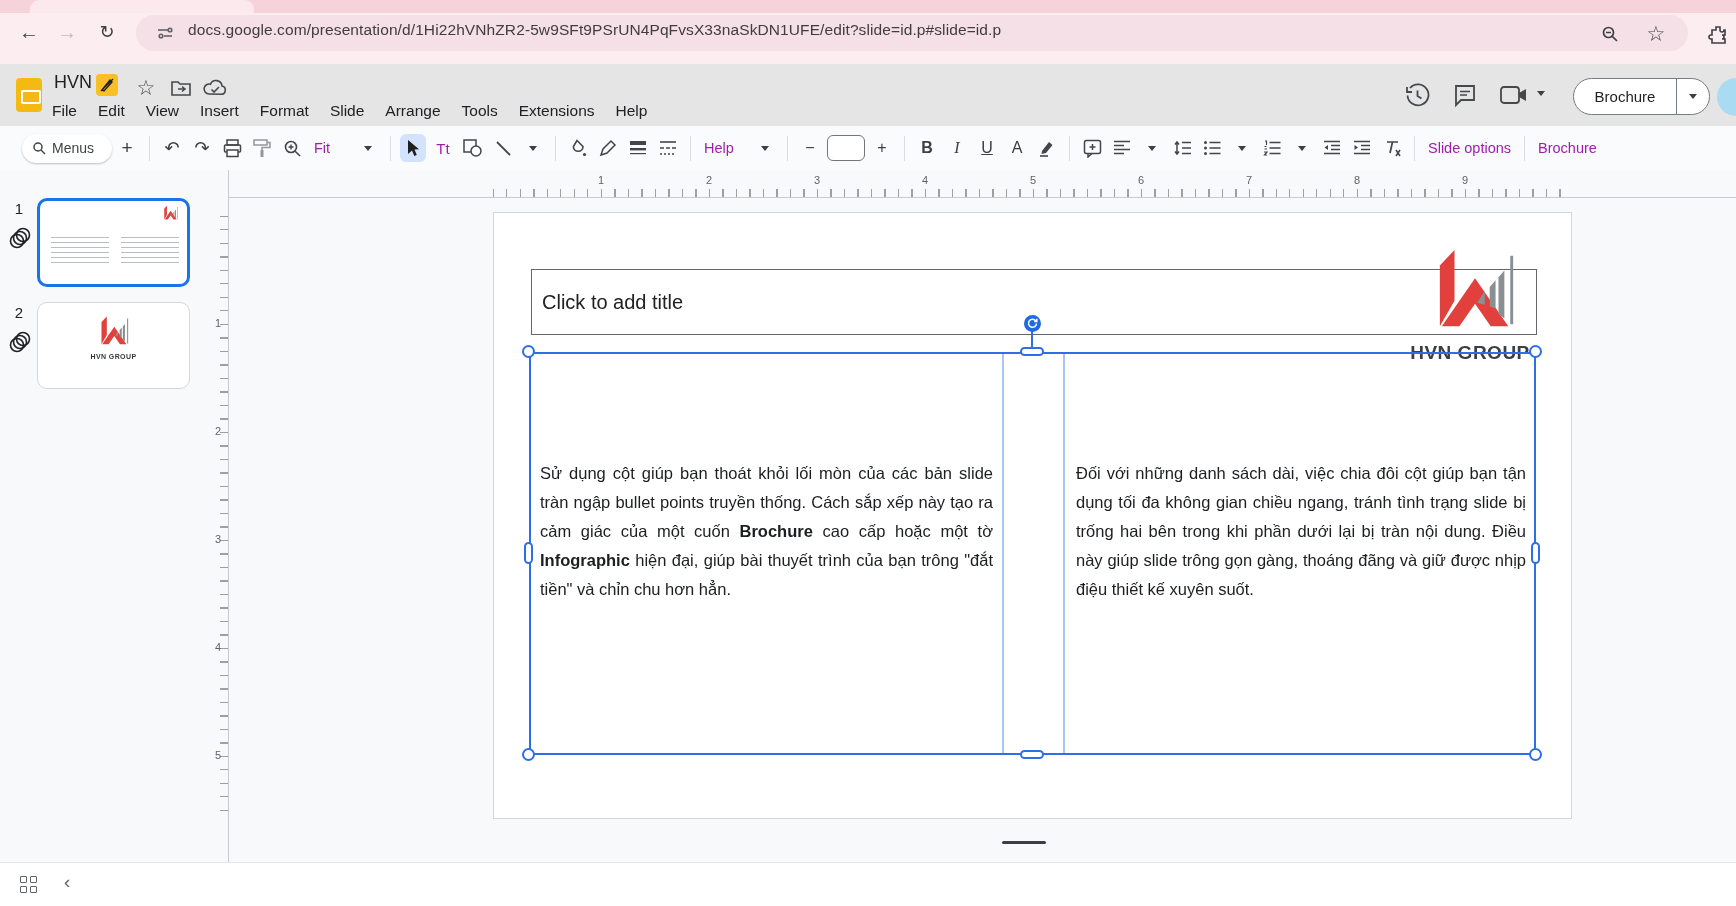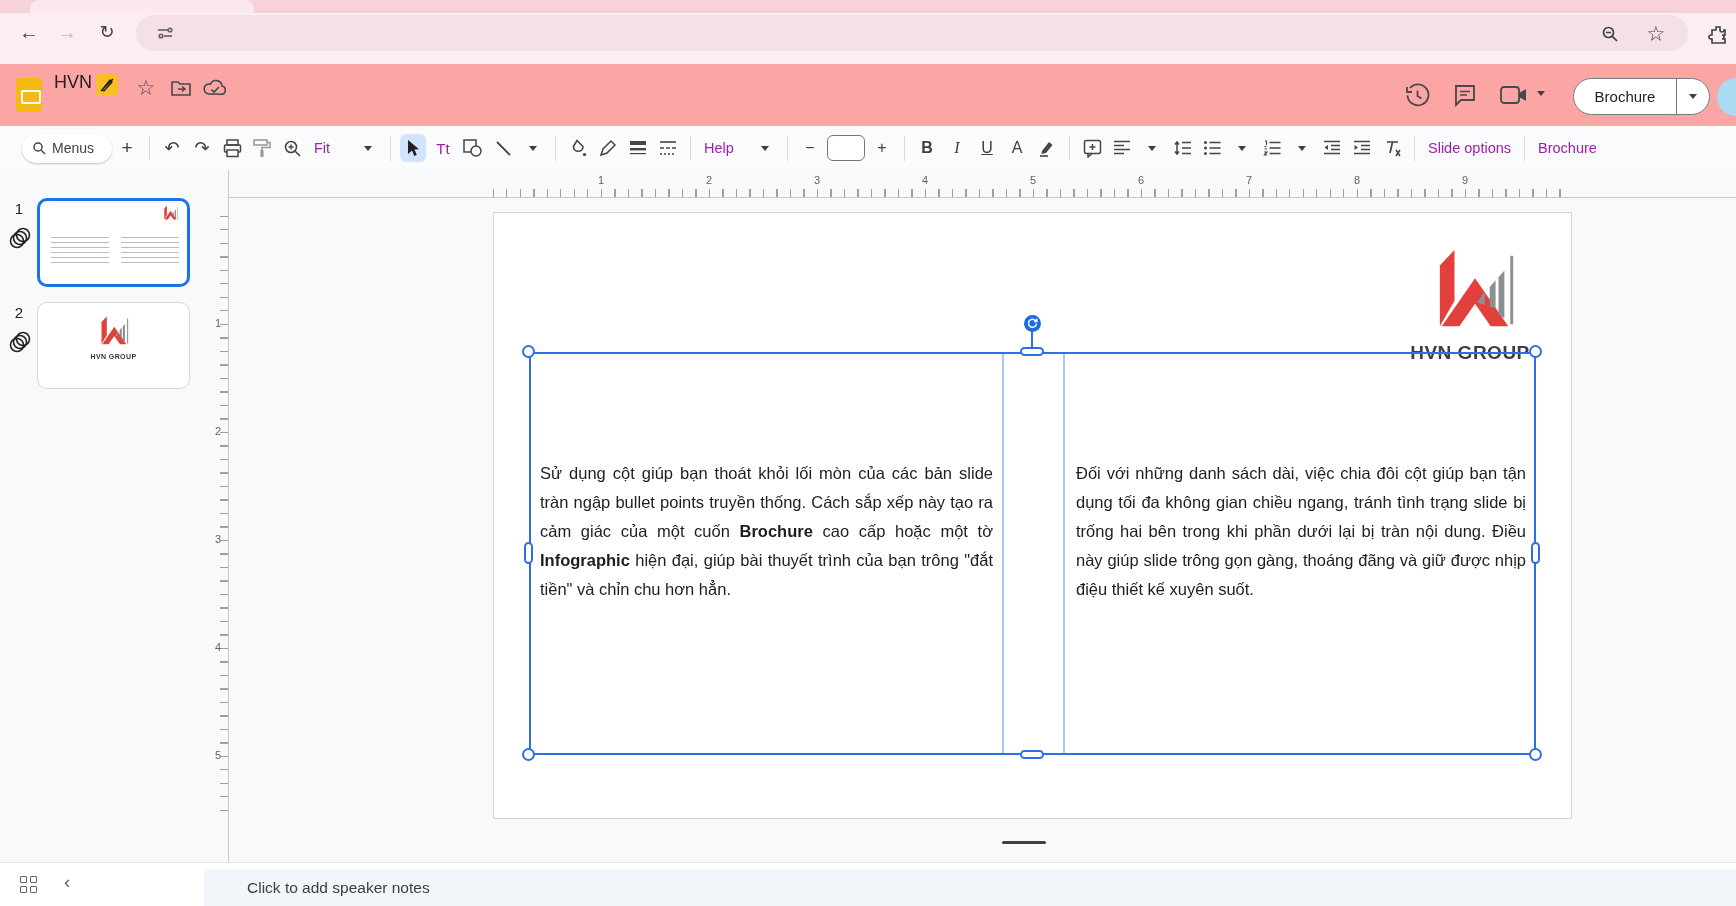--- a/index.html
+++ b/index.html
@@ -12,21 +12,21 @@
   .tabstrip { position:absolute; left:0; top:0; width:1736px; height:13px; background:#f6d3db; }
   .tab { position:absolute; left:30px; top:0; width:224px; height:13px; background:#fbe9ed; border-radius:9px 9px 0 0; }
   .nav-ic { position:absolute; top:17px; width:30px; height:30px; display:flex; align-items:center; justify-content:center;
             font-size:20px; color:#3c4043; }
   .addr-pill { position:absolute; left:136px; top:15px; width:1552px; height:36px; border-radius:18px; background:#f4e0e6; }
   .url { position:absolute; left:188px; top:21px; font-size:15.5px; color:#413c40; letter-spacing:.1px; white-space:nowrap; }
   .siteinfo { position:absolute; left:156px; top:24px; width:18px; height:18px; color:#5f6368; }
   .pill-ic { position:absolute; top:22px; width:24px; height:24px; display:flex; align-items:center; justify-content:center; color:#3c4043; }
 
   
-  .appbar { position:absolute; left:0; top:64px; width:1736px; height:62px; background:#fca5a5; }
+  .appbar { position:absolute; left:0; top:64px; width:1736px; height:62px; background:#e5e5e5; }
   .slides-logo { position:absolute; left:16px; top:14px; width:26px; height:34px; background:#f5ba12; border-radius:4px; }
   .slides-logo::after { content:""; position:absolute; left:5px; top:12px; width:16px; height:10px; border:2.5px solid #fff; border-radius:2px; }
   .doc-title { position:absolute; left:54px; top:8px; font-size:18px; color:#1f1f1f; }
   .badge { position:absolute; left:96px; top:10px; width:22px; height:22px; background:#f8c026; border-radius:4px; display:flex; align-items:center; justify-content:center; }
   .hdr-ic { position:absolute; display:flex; align-items:center; justify-content:center; color:#45484c; }
   .menurow { position:absolute; left:52px; top:38px; display:flex; gap:21px; font-size:15.5px; color:#202124; }
   .menurow div { cursor:default; }
   .ss-btn { position:absolute; left:1573px; top:14px; width:137px; height:37px; border:1px solid #767b81; border-radius:19px; background:#fff; display:flex; }
   .ss-label { flex:0 0 102px; display:flex; align-items:center; justify-content:center; font-size:15px; color:#1f1f1f; }
   .ss-div { width:1px; background:#767b81; }
@@ -112,20 +112,21 @@
     <div class="siteinfo">
       <svg width="18" height="18" viewBox="0 0 18 18">
           <g stroke="#5f6368" stroke-width="1.6" fill="none">
             <line x1="2" y1="6" x2="12" y2="6"></line>
             <circle cx="14" cy="6" r="1.8"></circle>
             <circle cx="5" cy="12" r="1.8"></circle>
             <line x1="8" y1="12" x2="16" y2="12"></line>
           </g>
         </svg>
     </div>
+    <div class="url">docs.google.com/presentation/d/1Hi22hVNhZR2-5w9SFt9PSrUN4PqFvsX33naSkDN1UFE/edit?slide=id.p#slide=id.p</div>
     <div class="pill-ic" style="left:1598px;">
       <svg width="18" height="18" viewBox="0 0 18 18">
           <circle cx="7.5" cy="7.5" r="5" fill="none" stroke="#3c4043" stroke-width="1.7"></circle>
           <line x1="11.3" y1="11.3" x2="16" y2="16" stroke="#3c4043" stroke-width="1.7"></line>
           <line x1="5" y1="7.5" x2="10" y2="7.5" stroke="#3c4043" stroke-width="1.5"></line>
         </svg>
     </div>
     <div class="pill-ic" style="left:1644px;font-size:21px;">☆</div>
     <div class="pill-ic" style="left:1706px;">
       <svg width="20" height="20" viewBox="0 0 20 20">
@@ -148,20 +149,32 @@
           <path d="M2 4 h6 l2 2 h10 v11 H2 Z" fill="none" stroke="#45484c" stroke-width="1.6"></path>
           <path d="M8 11 h6 M12 8.5 L15 11 L12 13.5" fill="none" stroke="#45484c" stroke-width="1.5"></path>
         </svg>
     </div>
     <div class="hdr-ic" style="left:202px;top:14px;">
       <svg width="26" height="20" viewBox="0 0 26 20">
           <path d="M7 16 a5 5 0 1 1 1.5-9.8 A6 6 0 0 1 20 8 a4.2 4.2 0 0 1-1 8.3 Z" fill="none" stroke="#45484c" stroke-width="1.6"></path>
           <path d="M9.5 11.5 l2.5 2.5 l5-5" fill="none" stroke="#45484c" stroke-width="1.6"></path>
         </svg>
     </div>
+    <div class="menurow" id="menu-row">
+        <div>File</div>
+        <div>Edit</div>
+        <div>View</div>
+        <div>Insert</div>
+        <div>Format</div>
+        <div>Slide</div>
+        <div>Arrange</div>
+        <div>Tools</div>
+        <div>Extensions</div>
+        <div>Help</div>
+      </div>
 
     <div class="hdr-ic" style="left:1404px;top:18px;">
       <svg width="27" height="27" viewBox="0 0 27 27">
           <path d="M6 6 A10.5 10.5 0 1 1 3.5 13.5" fill="none" stroke="#45484c" stroke-width="1.8"></path>
           <path d="M3 5 v5 h5" fill="none" stroke="#45484c" stroke-width="1.8"></path>
           <path d="M13.5 8.5 v5.5 l4 2.5" fill="none" stroke="#45484c" stroke-width="1.8"></path>
         </svg>
     </div>
     <div class="hdr-ic" style="left:1452px;top:18px;">
       <svg width="26" height="26" viewBox="0 0 26 26">
@@ -423,20 +436,23 @@
         <polygon points="50,58 58,46 58,60" fill="#8a8f94"></polygon>
         <polygon points="63,42 69,35 69,64 63,62" fill="#8a8f94"></polygon>
         <polygon points="72,32 78,25 78,74 72,70" fill="#8a8f94"></polygon>
         <polygon points="84,10 87,10 87,80 84,80" fill="#8a8f94"></polygon>
       </svg>
       <div class="thumb-logo-txt">HVN GROUP</div>
     </div>
 
     <div class="canvas"></div>
 
+    <div class="titlebox">
+      <span>Click to add title</span>
+    </div>
 
     <svg class="logo-svg" width="98" height="88" viewBox="0 0 100 90">
       <polygon points="12,82 12,20 27,4 27,56" fill="#e2403d"></polygon>
       <path d="M14,82 L48,33 L82,82 L64,82 L48,59 L32,82 Z" fill="#e2403d"></path>
       <polygon points="50,58 58,46 58,60" fill="#8a8f94"></polygon>
       <polygon points="63,42 69,35 69,64 63,62" fill="#8a8f94"></polygon>
       <polygon points="72,32 78,25 78,74 72,70" fill="#8a8f94"></polygon>
       <polygon points="84,10 87,10 87,80 84,80" fill="#8a8f94"></polygon>
     </svg>
     <div class="logo-text">HVN GROUP</div>
@@ -470,18 +486,15 @@
   </div>
 
   <div class="notesbar">
     <div class="gridview">
         <span></span>
         <span></span>
         <span></span>
         <span></span>
       </div>
     <div class="chev">‹</div>
-    <div class="notespanel">
-      <span>Click to add speaker notes</span>
-    </div>
   </div>
 
 </div>
 
 </body></html>

